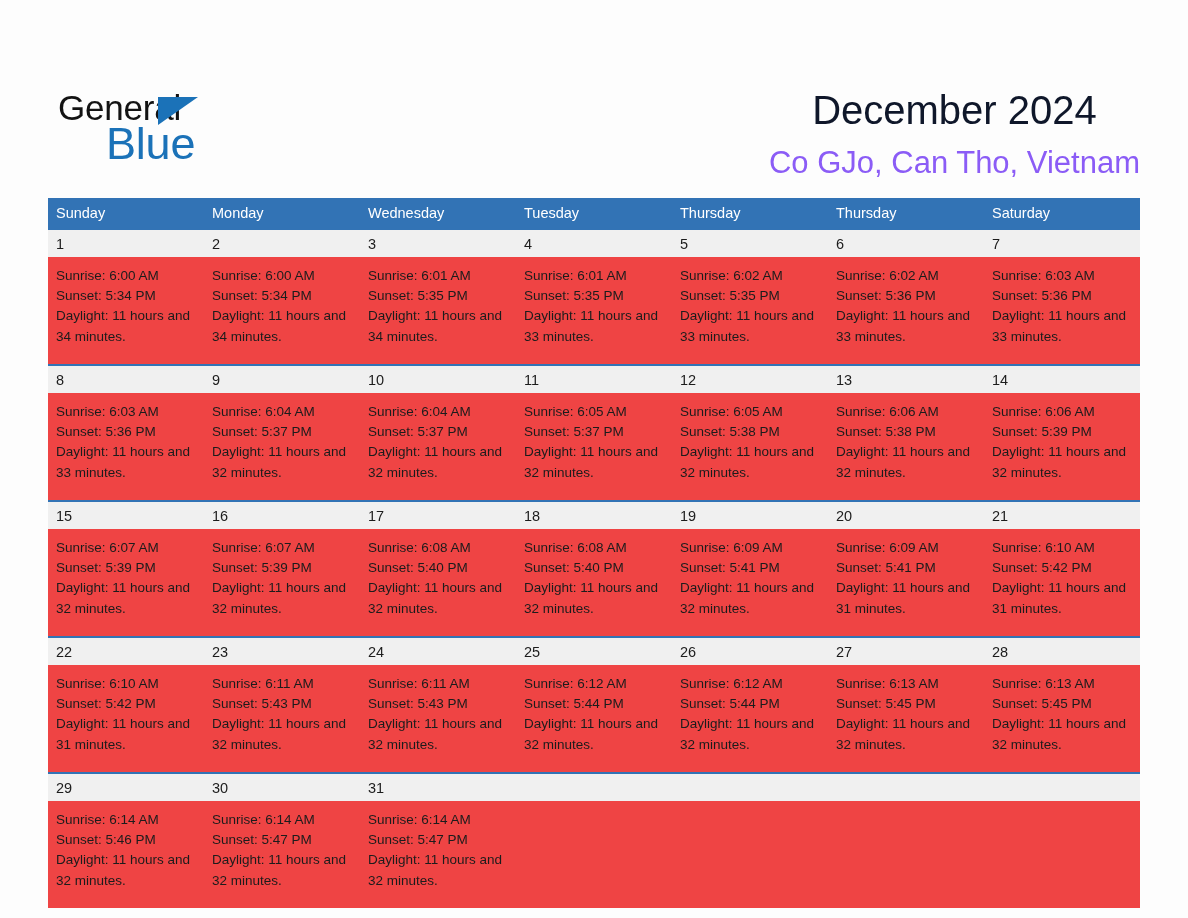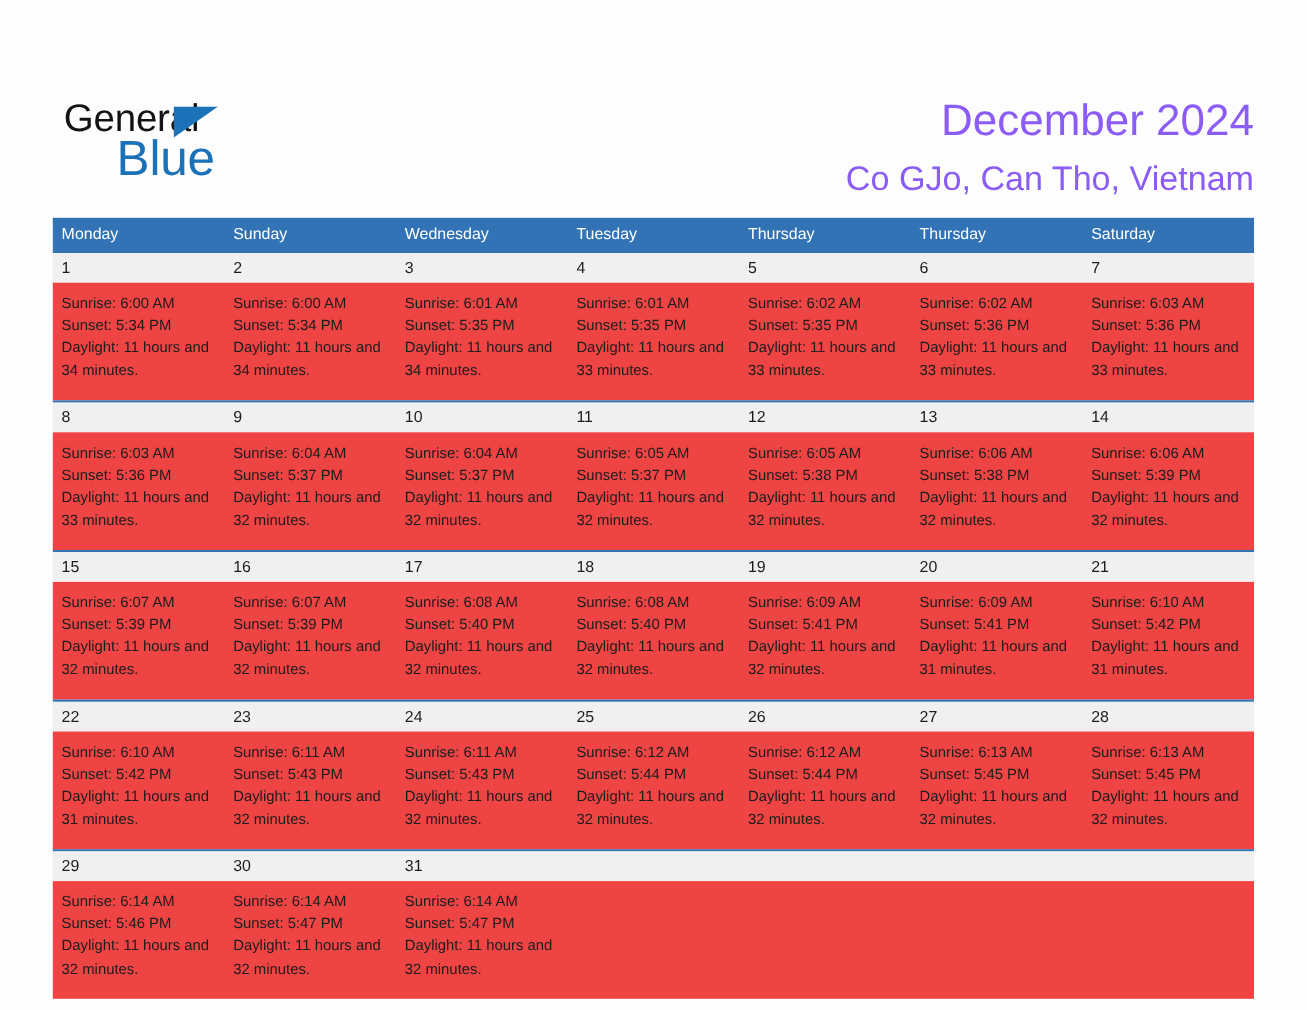--- a/index.html
+++ b/index.html
@@ -69,23 +69,24 @@
   .title-block {
     position: absolute;
     right: 0;
     top: 0;
     text-align: right;
   }
   .cal-title {
     font-size: 40px;
     line-height: 50px;
     font-weight: 400;
-    color: #8b5cf6;
+    color: #0f172a;
     letter-spacing: 0px;
     white-space: nowrap;
+    text-align: center;
   }
   .cal-subtitle {
     margin-top: 14px;
     font-size: 31px;
     line-height: 28px;
     font-weight: 400;
     color: #8b5cf6;
     white-space: nowrap;
   }
 
@@ -168,22 +169,22 @@
     <div class="title-block">
       <div class="cal-title">December 2024</div>
       <div class="cal-subtitle">Co GJo, Can Tho, Vietnam</div>
     </div>
 
   </div>
 
   <div class="calendar">
 
     <div class="week-head">
+      <div class="dow">Sunday</div>
       <div class="dow">Monday</div>
-      <div class="dow">Sunday</div>
       <div class="dow">Wednesday</div>
       <div class="dow">Tuesday</div>
       <div class="dow">Thursday</div>
       <div class="dow">Thursday</div>
       <div class="dow">Saturday</div>
     </div>
 
     <div class="week">
       <div class="daterow">
         <div class="dnum">1</div>

